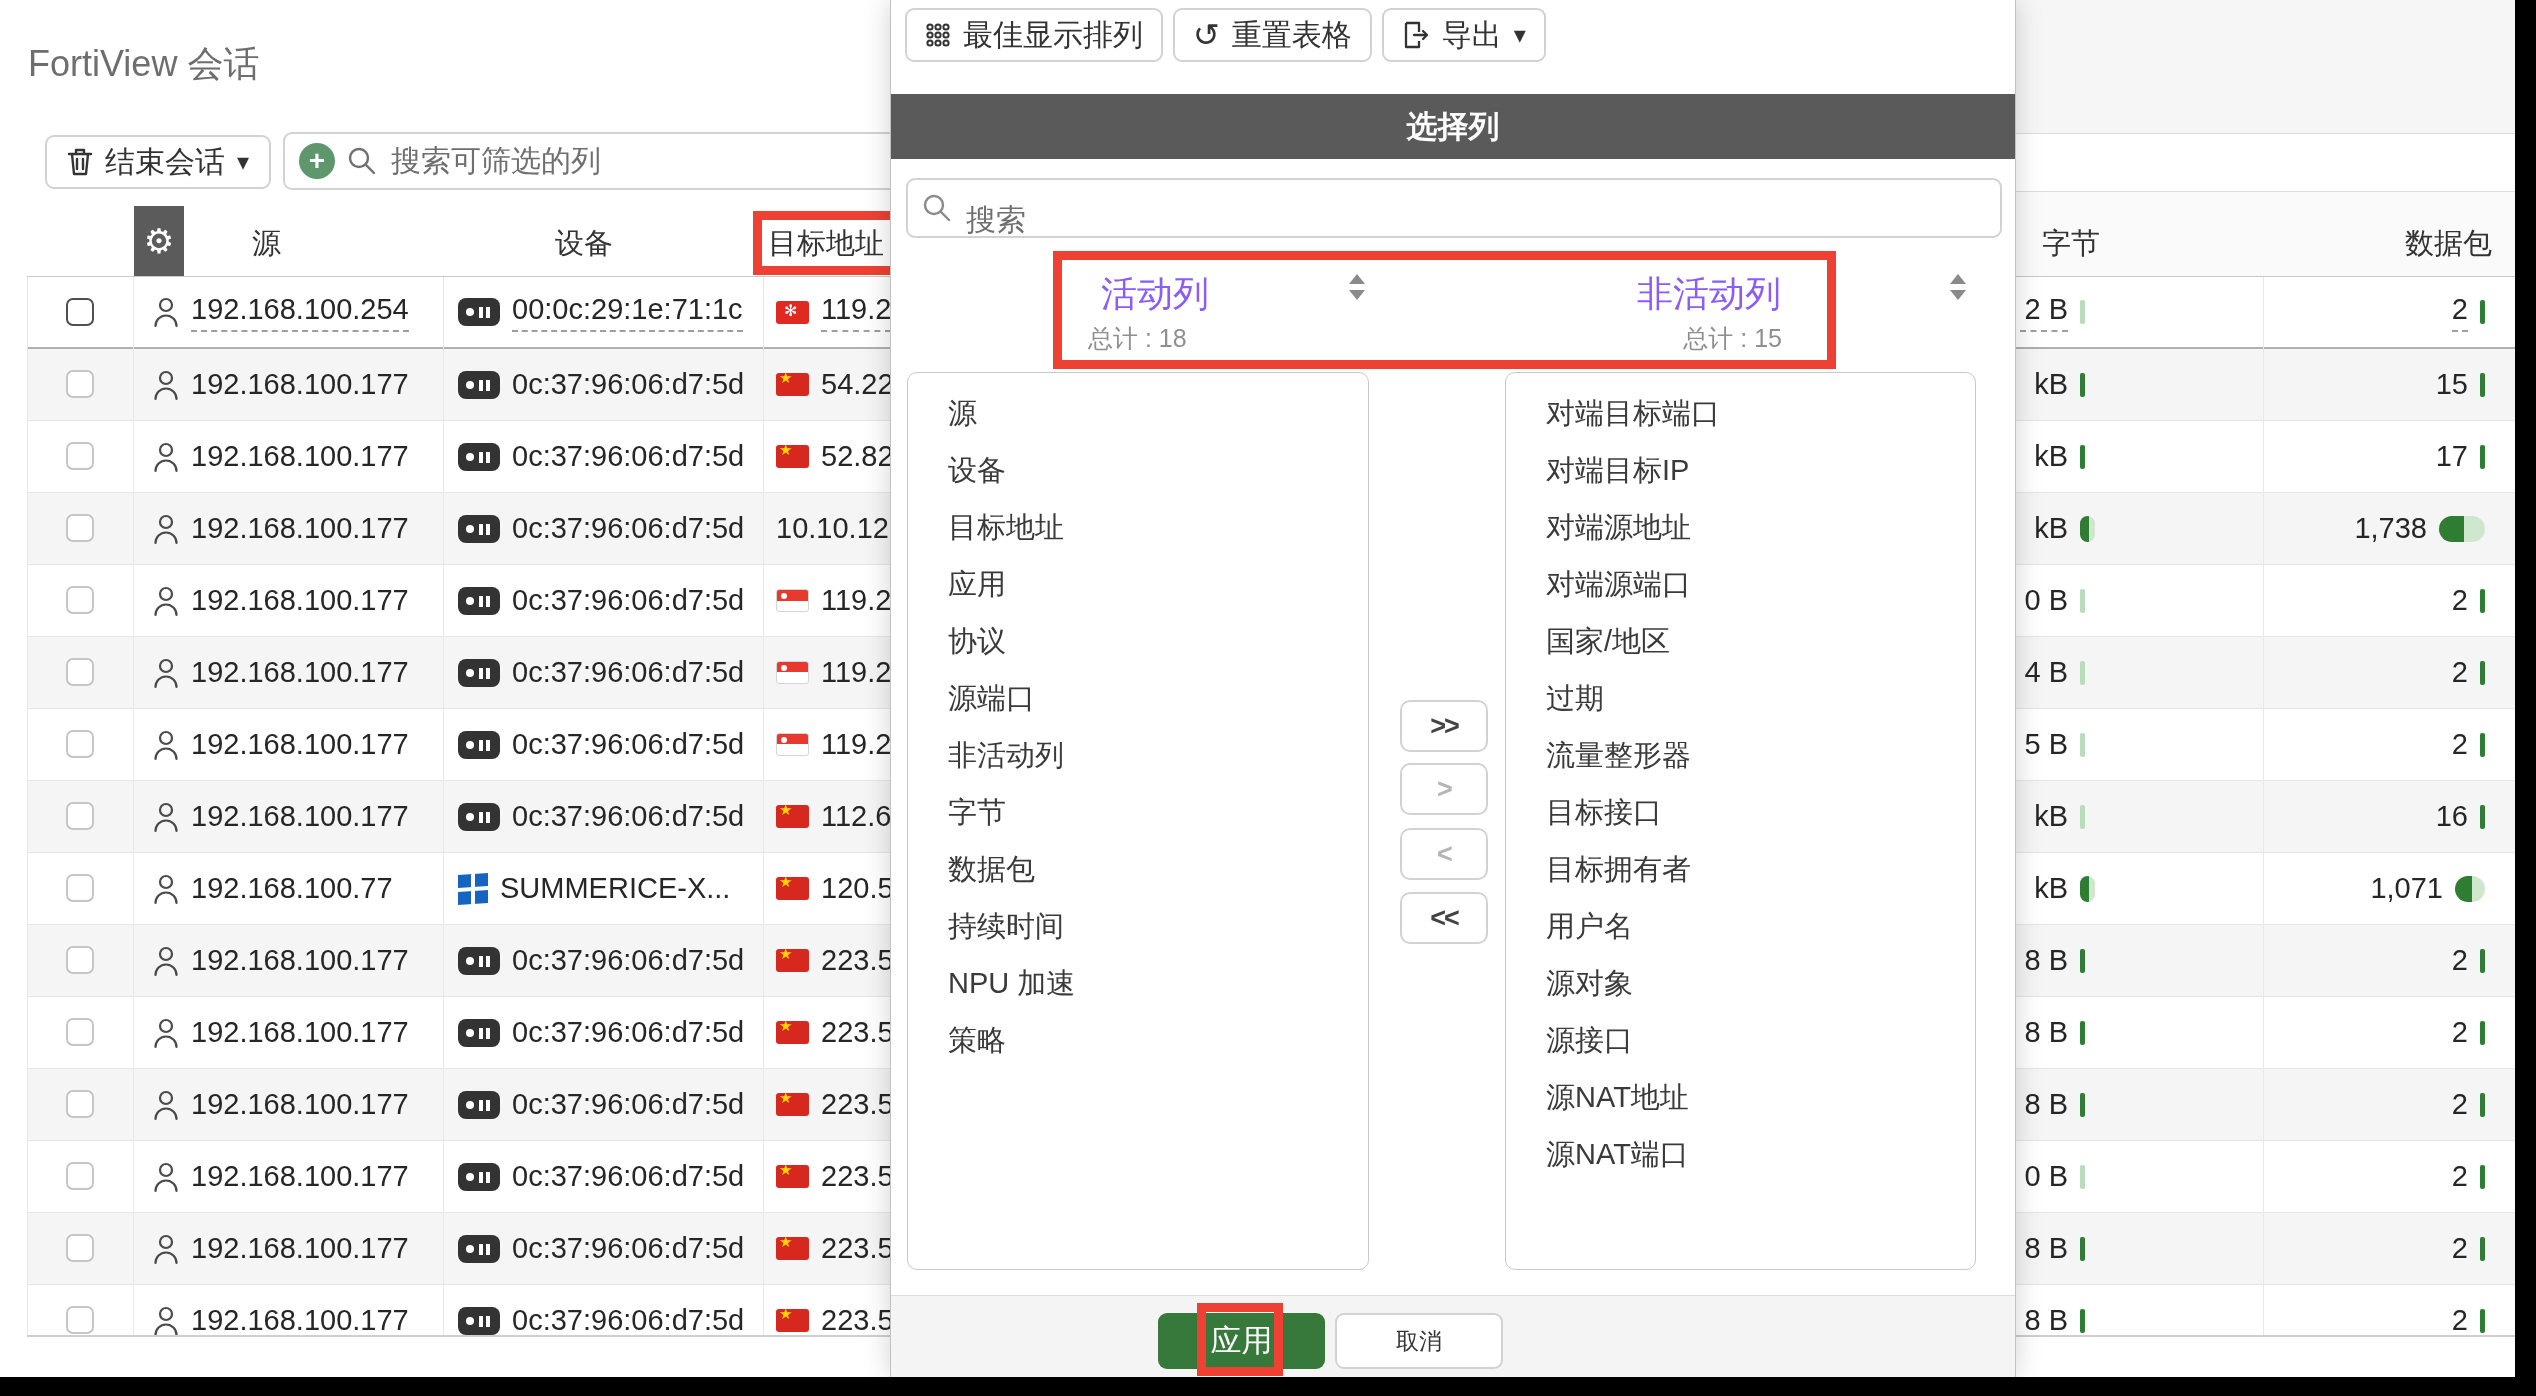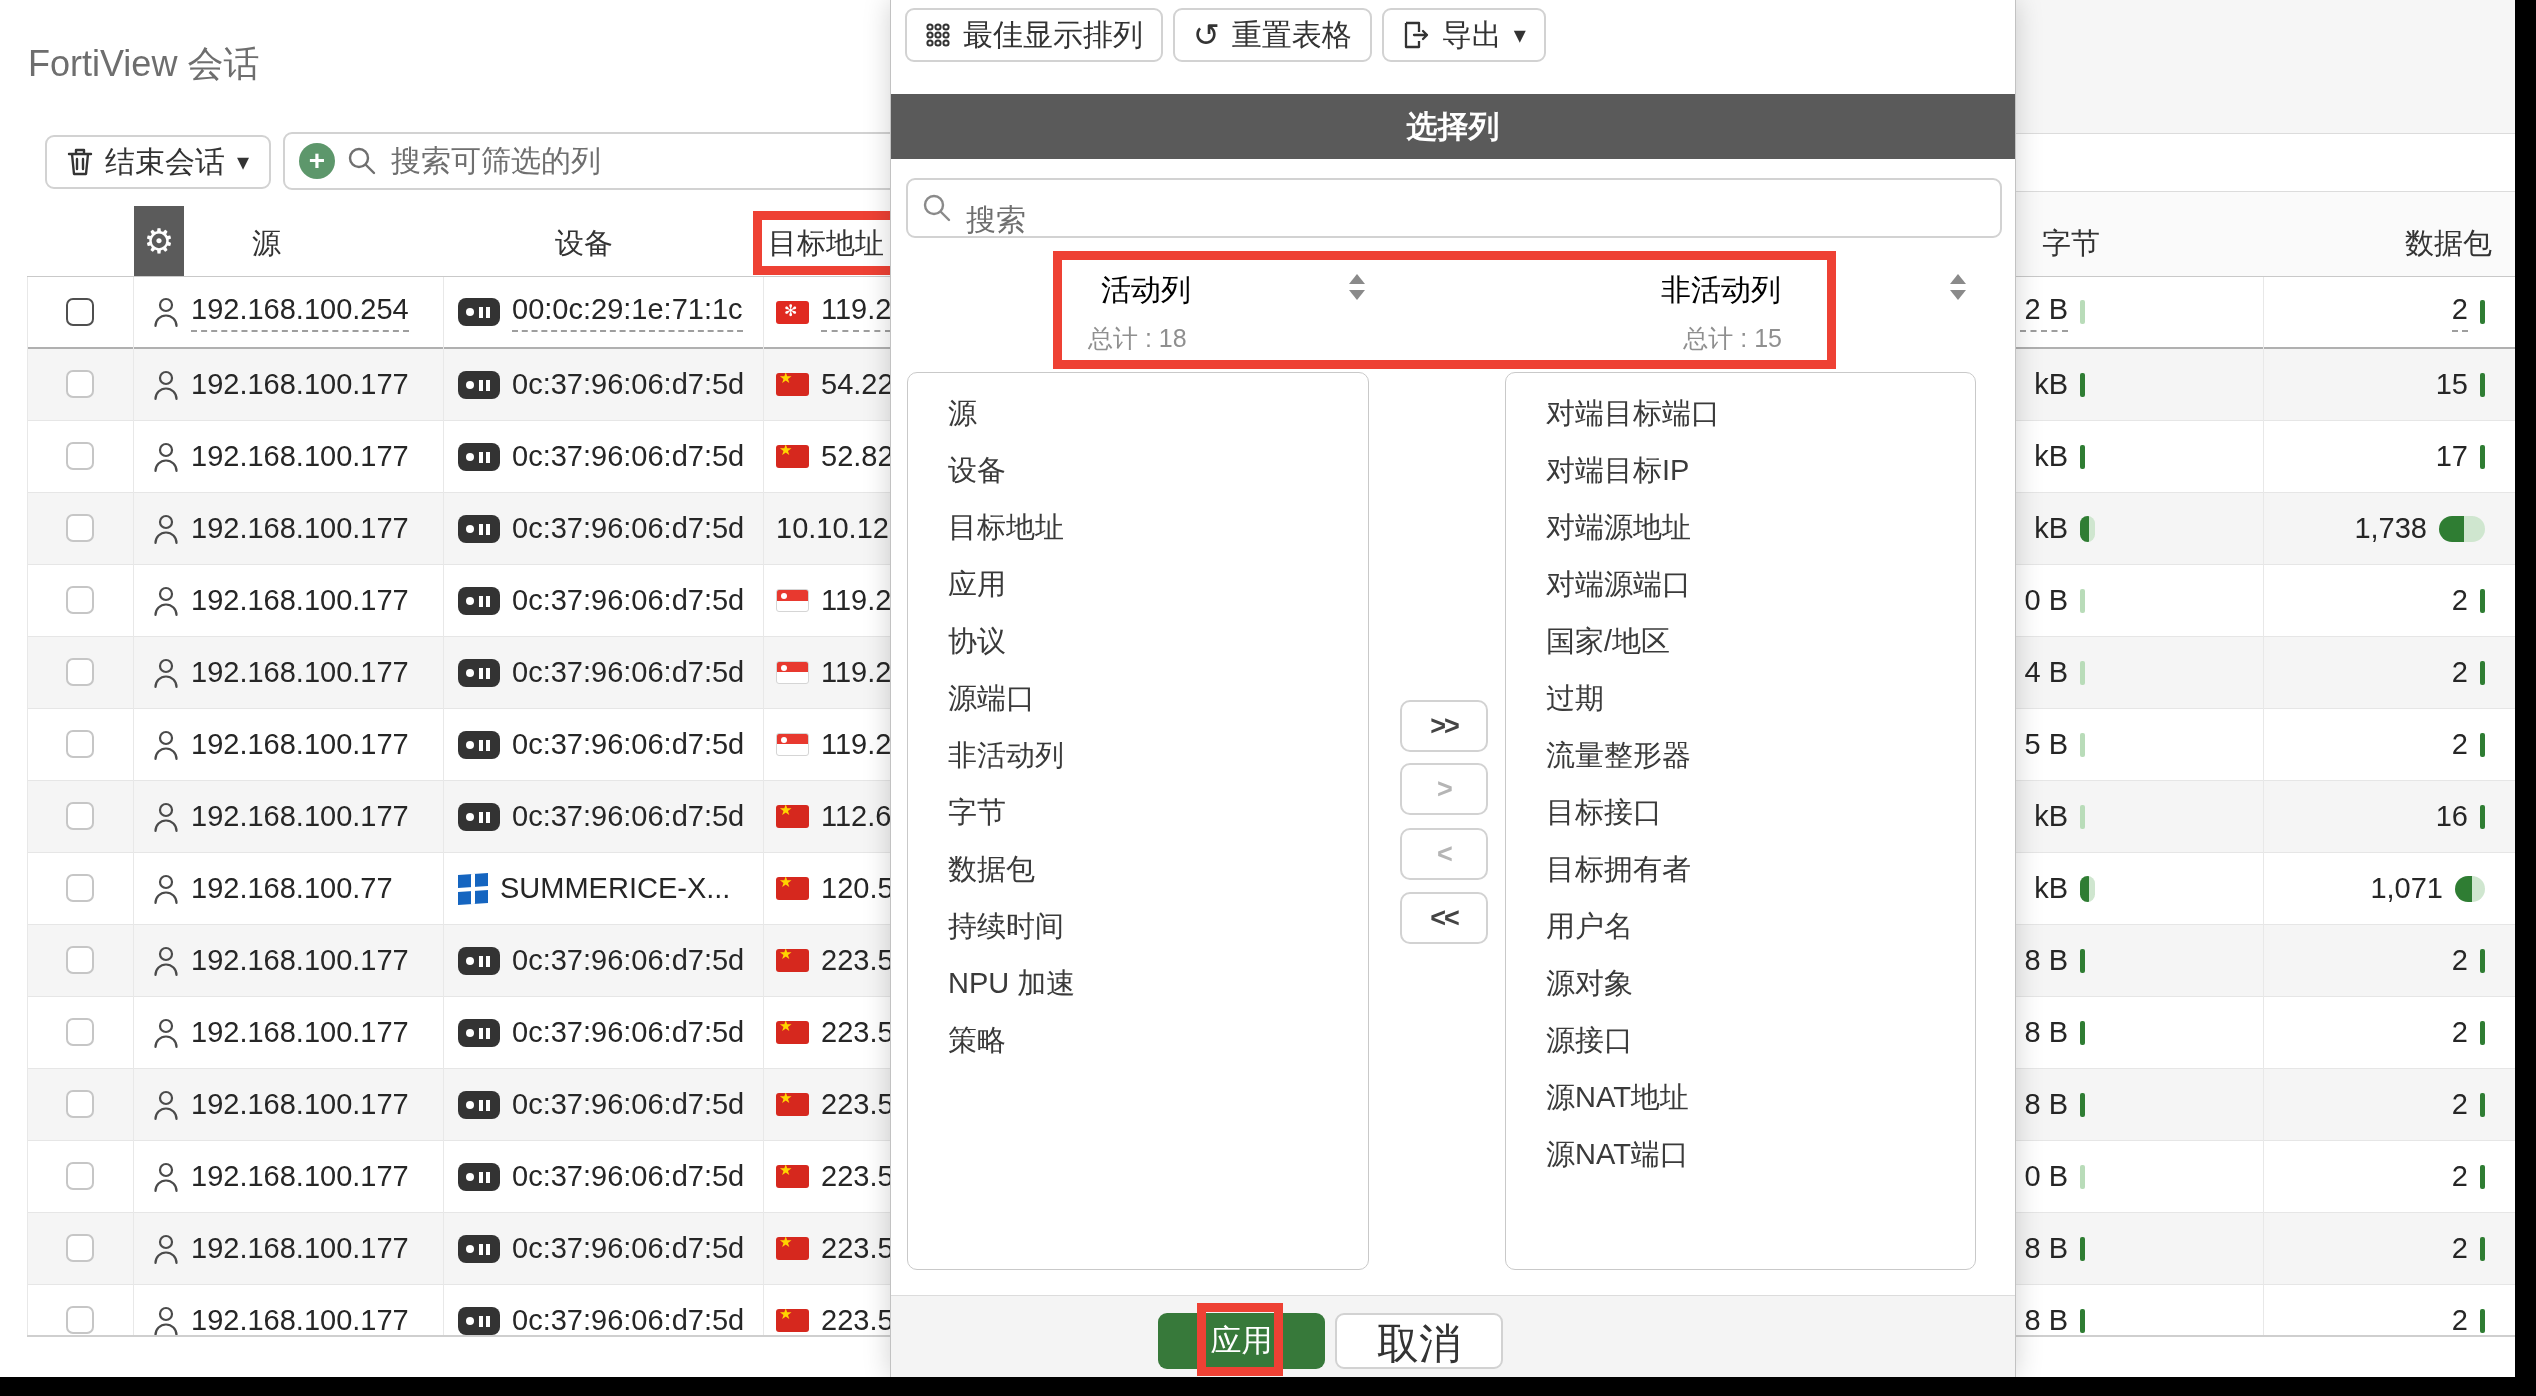--- a/index.html
+++ b/index.html
@@ -67,40 +67,40 @@
   
   #dialog{position:absolute;left:890px;top:0;width:1126px;height:1377px;background:#fff;z-index:10;
           border-left:1px solid #c2c2c2;border-right:1px solid #c2c2c2;box-shadow:0 0 26px rgba(0,0,0,.18);box-sizing:border-box;}
   #dlg-toolbar{position:absolute;left:14px;top:8px;display:flex;gap:10px;}
   #dlg-toolbar .btn{height:54px;padding:0 18px;}
   #dlg-titlebar{position:absolute;left:0;top:94px;width:100%;height:65px;background:#5a5a5a;color:#fff;
           display:flex;align-items:center;justify-content:center;font-size:31px;font-weight:bold;}
   #dlg-search{position:absolute;left:15px;top:178px;width:1096px;height:60px;border:2px solid #d2d2d2;border-radius:9px;
           display:flex;align-items:center;gap:12px;padding:0 14px;box-sizing:border-box;background:#fff;}
   #dlg-search input{border:none;outline:none;font-size:30px;flex:1;color:#333;background:transparent;min-width:0;margin-top:24px;}
-  .col-hdr{position:absolute;font-size:30px;color:#000000;text-align:right;}
+  .col-hdr{position:absolute;font-size:36px;color:#8b5cf6;text-align:right;}
   .col-sub{position:absolute;font-size:25px;color:#8f8f8f;}
   .sort{position:absolute;width:16px;height:30px;}
   .sort::before,.sort::after{content:"";position:absolute;left:0;border-left:8px solid transparent;border-right:8px solid transparent;}
   .sort::before{top:2px;border-bottom:10px solid #8a8a8a;}
   .sort::after{bottom:2px;border-top:10px solid #8a8a8a;}
   .list-box{position:absolute;top:372px;height:898px;border:1px solid #c9c9c9;border-radius:10px;
           box-sizing:border-box;padding-top:12px;overflow:hidden;background:#fff;}
   #active-list{left:16px;width:462px;}
   #inactive-list{left:614px;width:471px;}
   .litem{height:57px;line-height:57px;font-size:29px;color:#3a3a3a;padding-left:40px;white-space:nowrap;}
   .xfer{position:absolute;left:509px;width:88px;height:52px;background:#fff;border:2px solid #d2d2d2;border-radius:10px;
         display:flex;align-items:center;justify-content:center;font-size:27px;font-weight:bold;color:#444;
         letter-spacing:-2px;box-sizing:border-box;}
   .xfer[data-enabled="false"]{color:#b5b5b5;}
   #dlg-footer{position:absolute;left:0;top:1295px;width:100%;height:82px;background:#f4f4f4;border-top:1px solid #dcdcdc;box-sizing:border-box;}
   #apply-btn{position:absolute;left:267px;top:17px;width:167px;height:56px;background:#37793a;color:#fff;border:none;
         border-radius:9px;font-size:31px;font-family:inherit;}
   #cancel-btn{position:absolute;left:444px;top:17px;width:168px;height:56px;background:#fff;color:#333;
-        border:2px solid #d2d2d2;border-radius:9px;font-size:42px;font-family:inherit;box-sizing:border-box;}
+        border:2px solid #d2d2d2;border-radius:9px;font-size:23px;font-family:inherit;box-sizing:border-box;}
   
   .redbox{position:absolute;border:9px solid #ee4134;box-sizing:border-box;pointer-events:none;}
   #redbox-dest{left:753px;top:211px;width:160px;height:64px;z-index:5;}
   #redbox-cols{left:1053px;top:251px;width:783px;height:118px;z-index:20;}
   #redbox-apply{left:1197px;top:1303px;width:86px;height:73px;z-index:20;}
   
   #bar-right{position:absolute;right:0;top:0;width:21px;height:100%;background:#000;z-index:40;}
   #bar-bottom{position:absolute;left:0;top:1377px;width:100%;height:19px;background:#000;z-index:40;}
   svg{flex:none;}
 </style>

